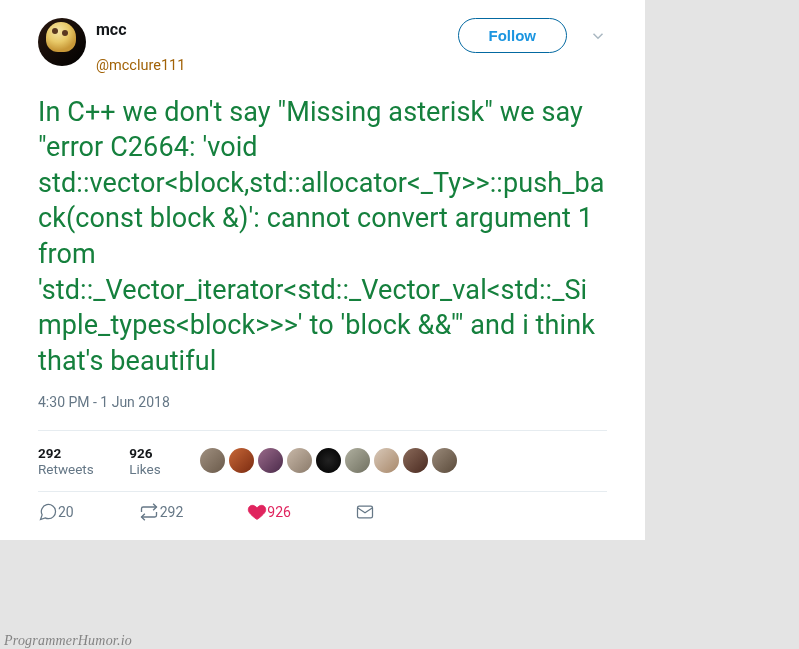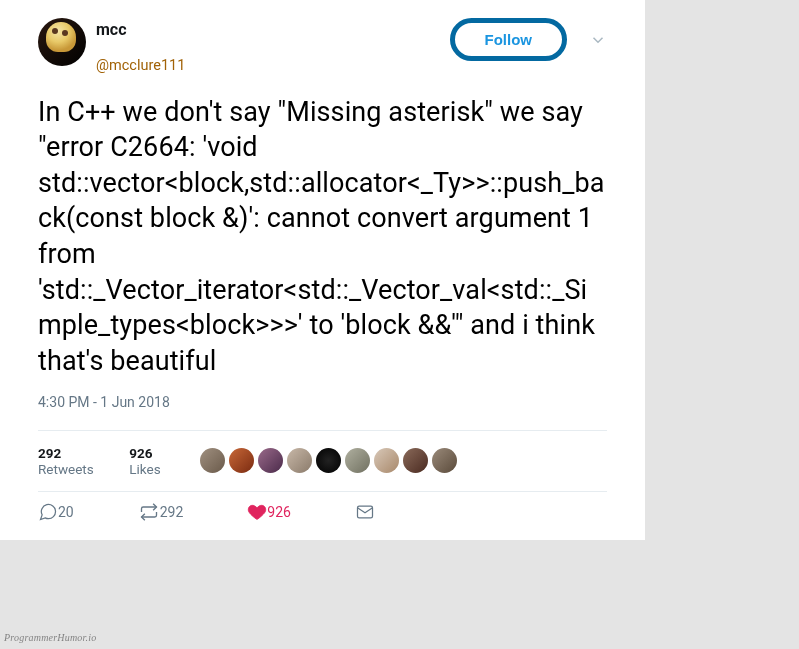--- a/index.html
+++ b/index.html
@@ -64,38 +64,38 @@
       font-size: 14.5px;
       line-height: 1.2;
       margin-top: 18px;
     }
     .follow-area{
       display:flex;
       align-items:center;
       gap:22px;
     }
     .follow-btn {
-      border: 5px solid #0369a1;
+      border: 1px solid #0369a1;
       color: #1b95e0;
       background: #fff;
       border-radius: 999px;
       padding: 8px 30px;
       font-size: 15px;
       font-weight: 700;
       cursor: pointer;
     }
     .chevron {
       color: #aab8c2;
       font-size: 14px;
       display:inline-flex;
     }
     .tweet-text {
       font-size: 27px;
       line-height: 1.32;
-      color: #000000;
+      color: #15803d;
       font-weight: 400;
       letter-spacing: 0.1px;
       word-break: break-word;
       overflow-wrap: anywhere;
       margin-bottom: 14px;
     }
     .timestamp {
       color: #657786;
       font-size: 14px;
       margin-bottom: 20px;
@@ -146,22 +146,22 @@
       cursor: pointer;
       justify-content: space-between;
     }
     .action .icn { display:inline-flex; }
     .action.liked { color: #e0245e; }
     .action.liked .count { color: #e0245e; font-weight: 400; }
     .count { color: #657786; }
     .watermark {
       position: absolute;
       left: 4px;
-      bottom: 6px;
-      font-size: 10px;
+      bottom: 0;
+      font-size: 14px;
       font-style: italic;
       color: rgba(50,50,50,0.55);
       font-family: Georgia, 'Times New Roman', serif;
       letter-spacing: 0.2px;
     }
   </style>
 </head>
 <body>
 
 <div class="tweet-card">

